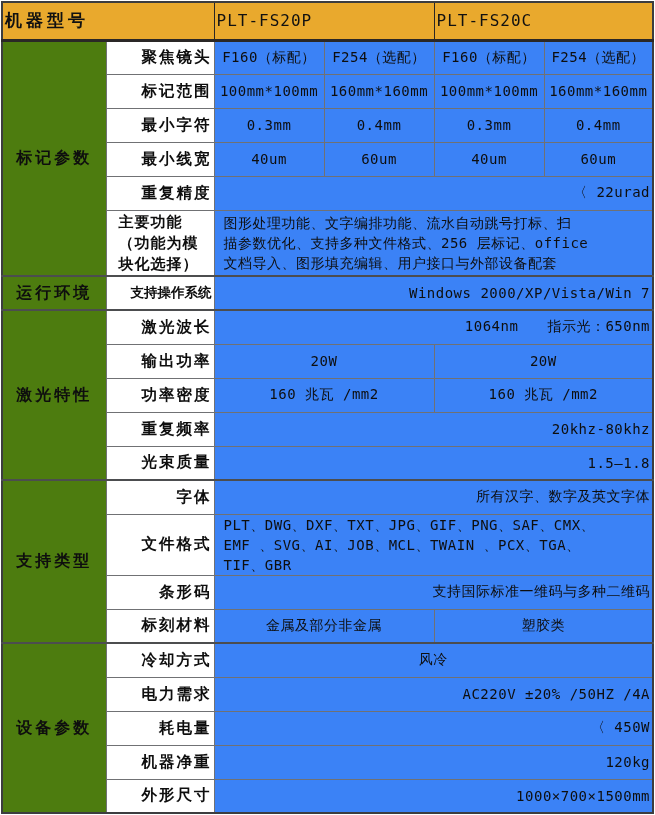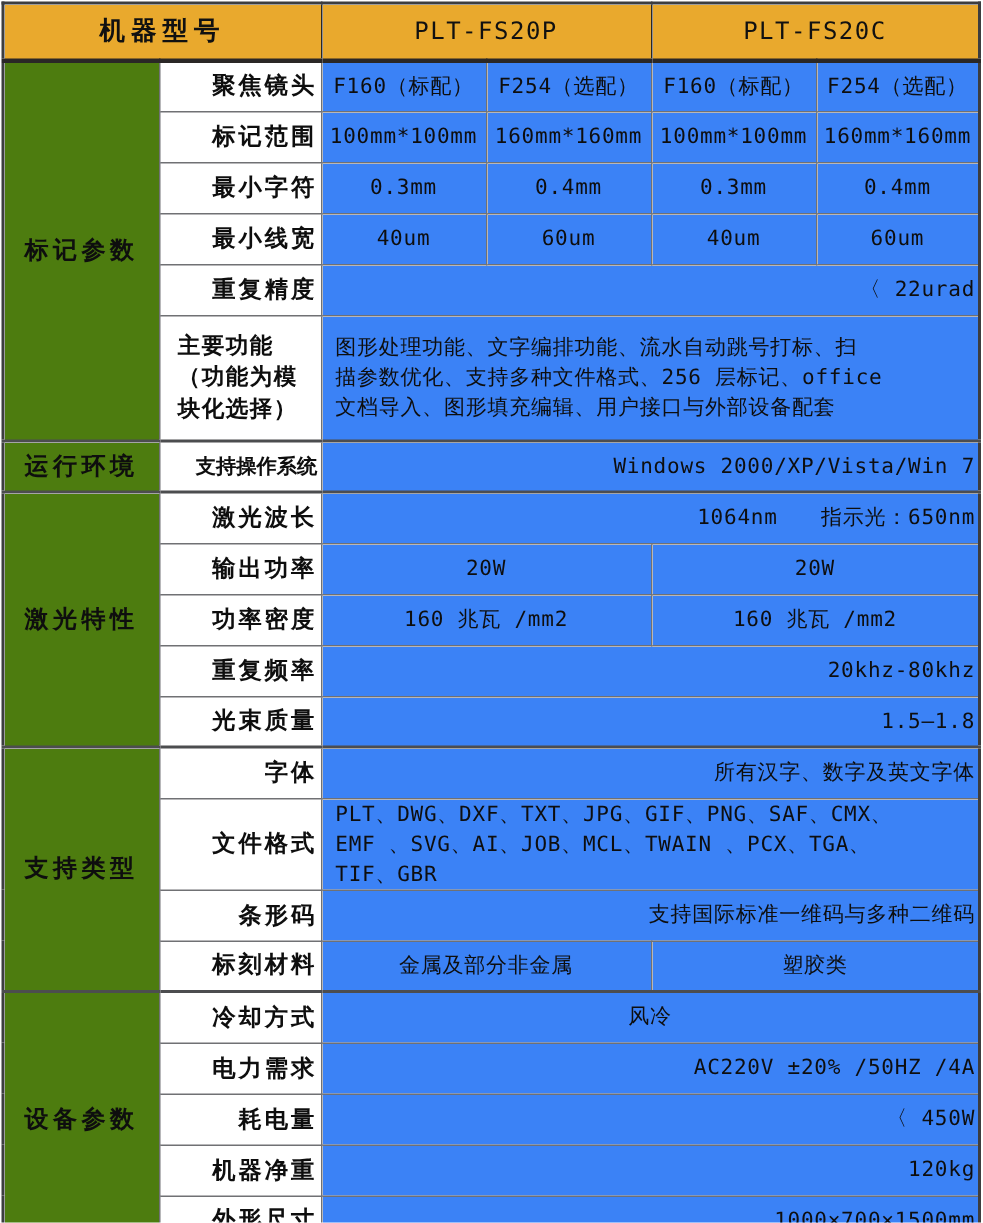--- a/index.html
+++ b/index.html
@@ -2,26 +2,26 @@
 <html><head>
 <meta charset="utf-8">
 <style>
   html,body{margin:0;padding:0;background:#ffffff;}
   body{width:655px;font-family:"Liberation Sans",sans-serif;color:#1a1a1a;}
   .wrap{width:655px;height:815px;box-sizing:border-box;padding:1px 2px 6px 1px;}
   table{border-collapse:collapse;table-layout:fixed;width:651px;border:2px solid #3c3d3f;}
   td{border:1px solid #707174;overflow:hidden;box-sizing:border-box;padding:0 2px;vertical-align:middle;}
   tr{height:34px;}
   tr.hdr{height:38px;}
-  tr.tall{height:84px;}
+  tr.tall{height:66px;}
   tr.mid{height:57px;}
   tr.sec td{border-top:2px solid #4c4d4f;}
   .hdr td{
     background:#E9A92D;
-    font-weight:bold;font-size:17px;text-align:center;letter-spacing:4px;
+    font-weight:bold;font-size:17px;letter-spacing:4px;
     color:#111;border:1px solid #2a2726;border-bottom:3px solid #2a2726;
   }
   .hdr td.model{letter-spacing:1px;font-family:"DejaVu Sans Mono","Liberation Mono",monospace;font-size:16px;font-weight:normal;}
   .grp{
     background:#4d7c0f;font-size:16px;font-weight:bold;text-align:center;
     letter-spacing:3px;color:#0e0e0e;
   }
   .lbl{font-size:15.5px;font-weight:bold;text-align:right;letter-spacing:2px;color:#0e0e0e;background:#fff;}
   .lbl-sm{font-size:13.5px;letter-spacing:0;}
   .lbl-ml{text-align:left;padding-left:12px;white-space:pre-line;line-height:21px;font-size:15px;letter-spacing:1px;}

